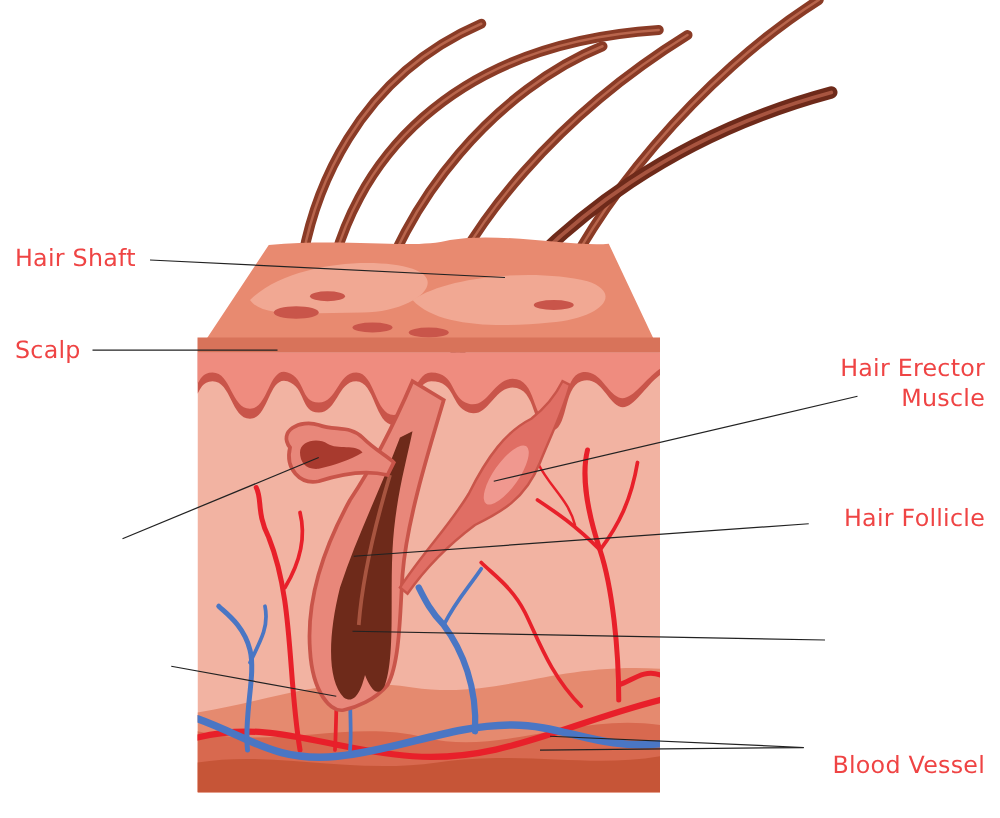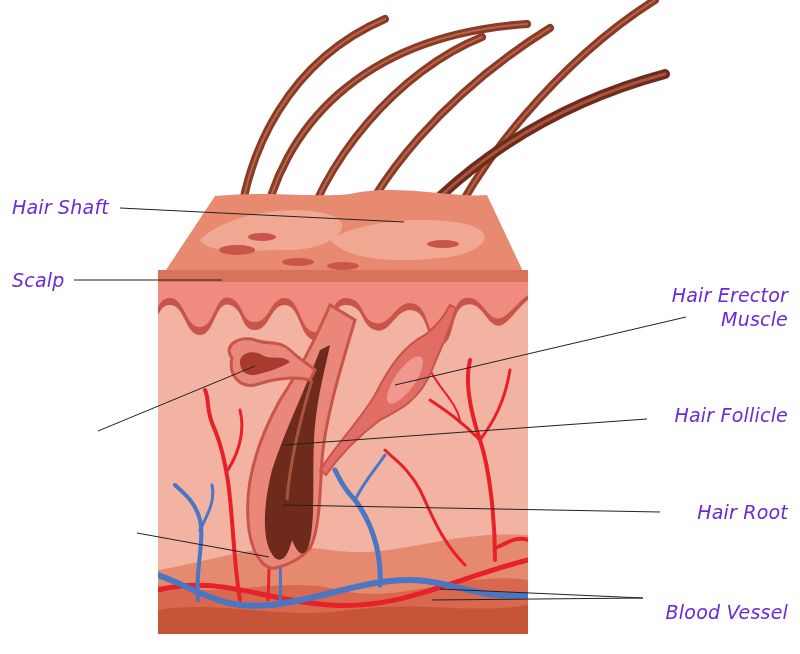--- a/index.html
+++ b/index.html
@@ -1,18 +1,18 @@
 <!DOCTYPE html>
 <html><head>
   <meta charset="utf-8">
   <style>
     html, body { margin: 0; padding: 0; background: #ffffff; }
     body { width: 800px; height: 654px; overflow: hidden; position: relative; font-family: "DejaVu Sans", sans-serif; }
     #stage { position: absolute; left: 0; top: 0; width: 800px; height: 654px; }
-    .label { position: absolute; font-family: "DejaVu Sans", sans-serif; font-size: 19px; color: #6d28d9; line-height: 24px; white-space: nowrap; letter-spacing: 0.2px; font-style: italic; }
+    .label { position: absolute; font-family: "DejaVu Sans", sans-serif; font-size: 19px; color: #ef4444; line-height: 24px; white-space: nowrap; letter-spacing: 0.2px; }
     .label.right { text-align: right; }
     .label.multi { white-space: pre-line; }
   </style>
 </head>
 <body>
 
 <div id="stage">
   <svg width="800" height="654" viewBox="0 0 800 654">
     <defs>
       <linearGradient id="hairGrad" x1="0" y1="0" x2="1" y2="0">
@@ -108,15 +108,14 @@
       <line x1="643" y1="598" x2="432" y2="600"></line>
     </g>
   </svg>
 
   
   <div class="label" style="left:12px; top:195px;">Hair Shaft</div>
   <div class="label" style="left:12px; top:268px;text-align:right;">Scalp</div>
   <div class="label multi right" style="right:12px; top:283px;">Hair Erector
 Muscle</div>
   <div class="label right" style="right:12px; top:403px;">Hair Follicle</div>
-  <div class="label right" style="right:12px; top:500px;">Hair Root</div>
   <div class="label right" style="right:12px; top:586px;margin-top:14px;">Blood Vessel</div>
 </div>
 
 </body></html>

